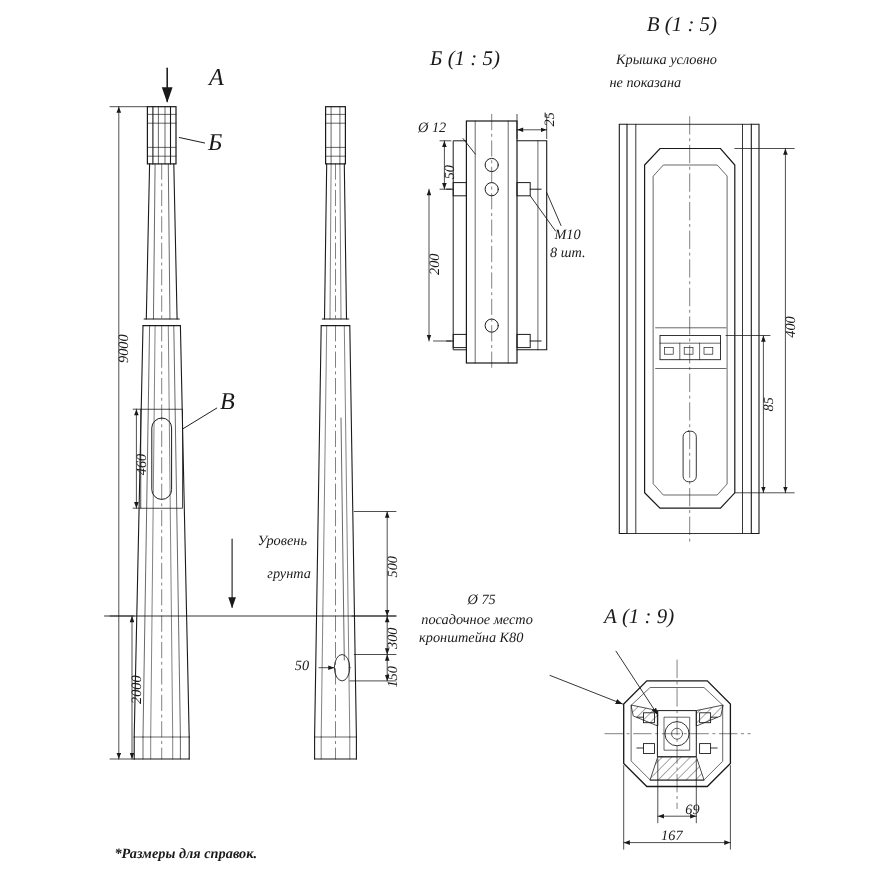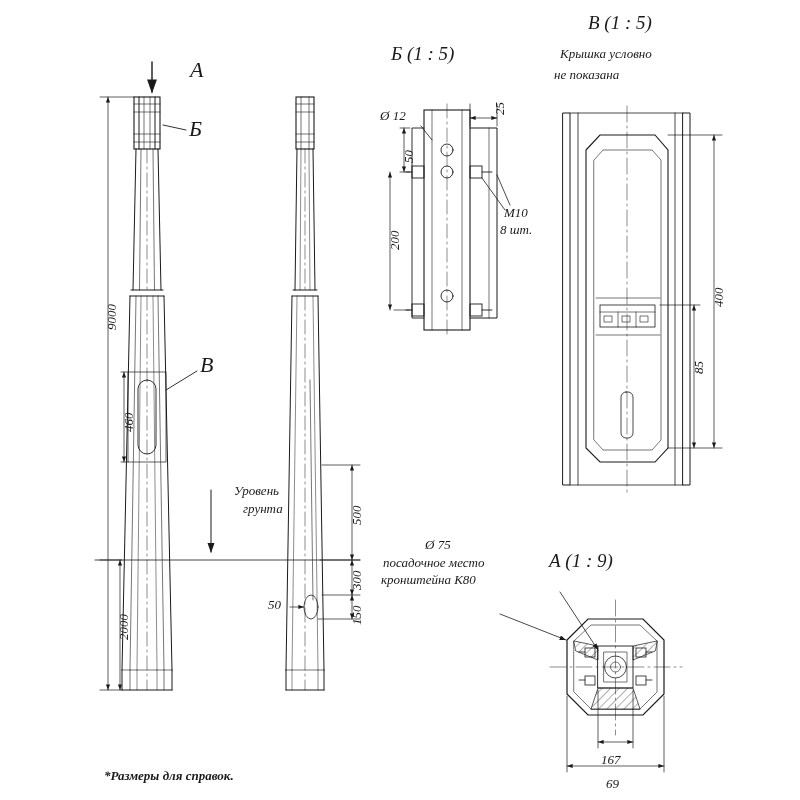--- a/index.html
+++ b/index.html
@@ -281,21 +281,21 @@
 <div class="lbl big-letter" style="left:200px;top:352px;">В</div>
 
 <div class="lbl view-title" style="left:391px;top:43px;">Б (1 : 5)</div>
 <div class="lbl view-title" style="left:588px;top:12px;">В (1 : 5)</div>
 <div class="lbl view-title" style="left:549px;top:550px;">А (1 : 9)</div>
 
 <div class="lbl note" style="left:560px;top:46px;text-align:right;">Крышка условно</div>
 <div class="lbl note" style="left:554px;top:67px;">не показана</div>
 
 <div class="lbl note" style="left:224px;top:483px;margin-left:10px;">Уровень</div>
-<div class="lbl note" style="left:243px;top:501px;font-style:italic;">грунта</div>
+<div class="lbl note" style="left:243px;top:513px;font-style:italic;">грунта</div>
 
 <div class="lbl note" style="left:425px;top:537px;">Ø 75</div>
 <div class="lbl note" style="left:383px;top:555px;text-align:center;">посадочное место</div>
 <div class="lbl note" style="left:381px;top:572px;">кронштейна К80</div>
 
 <div class="lbl note" style="left:504px;top:205px;font-style:italic;">М10</div>
 <div class="lbl note" style="left:500px;top:222px;">8 шт.</div>
 
 <div class="lbl note" style="left:380px;top:108px;">Ø 12</div>
 
@@ -310,16 +310,16 @@
 <div class="lbl dim rot90" style="left:349px;top:625px;">150</div>
 <div class="lbl dim" style="left:268px;top:597px;">50</div>
 
 <div class="lbl dim rot90" style="left:387px;top:250px;">200</div>
 <div class="lbl dim rot90" style="left:401px;top:163px;">50</div>
 <div class="lbl dim rot90" style="left:492px;top:115px;">25</div>
 
 <div class="lbl dim rot90" style="left:711px;top:307px;">400</div>
 <div class="lbl dim rot90" style="left:691px;top:374px;">85</div>
 
-<div class="lbl dim" style="left:606px;top:728px;margin-top:48px;">69</div>
+<div class="lbl dim" style="left:623px;top:728px;">69</div>
 <div class="lbl dim" style="left:601px;top:752px;">167</div>
 
 </div>
 
 </body></html>

